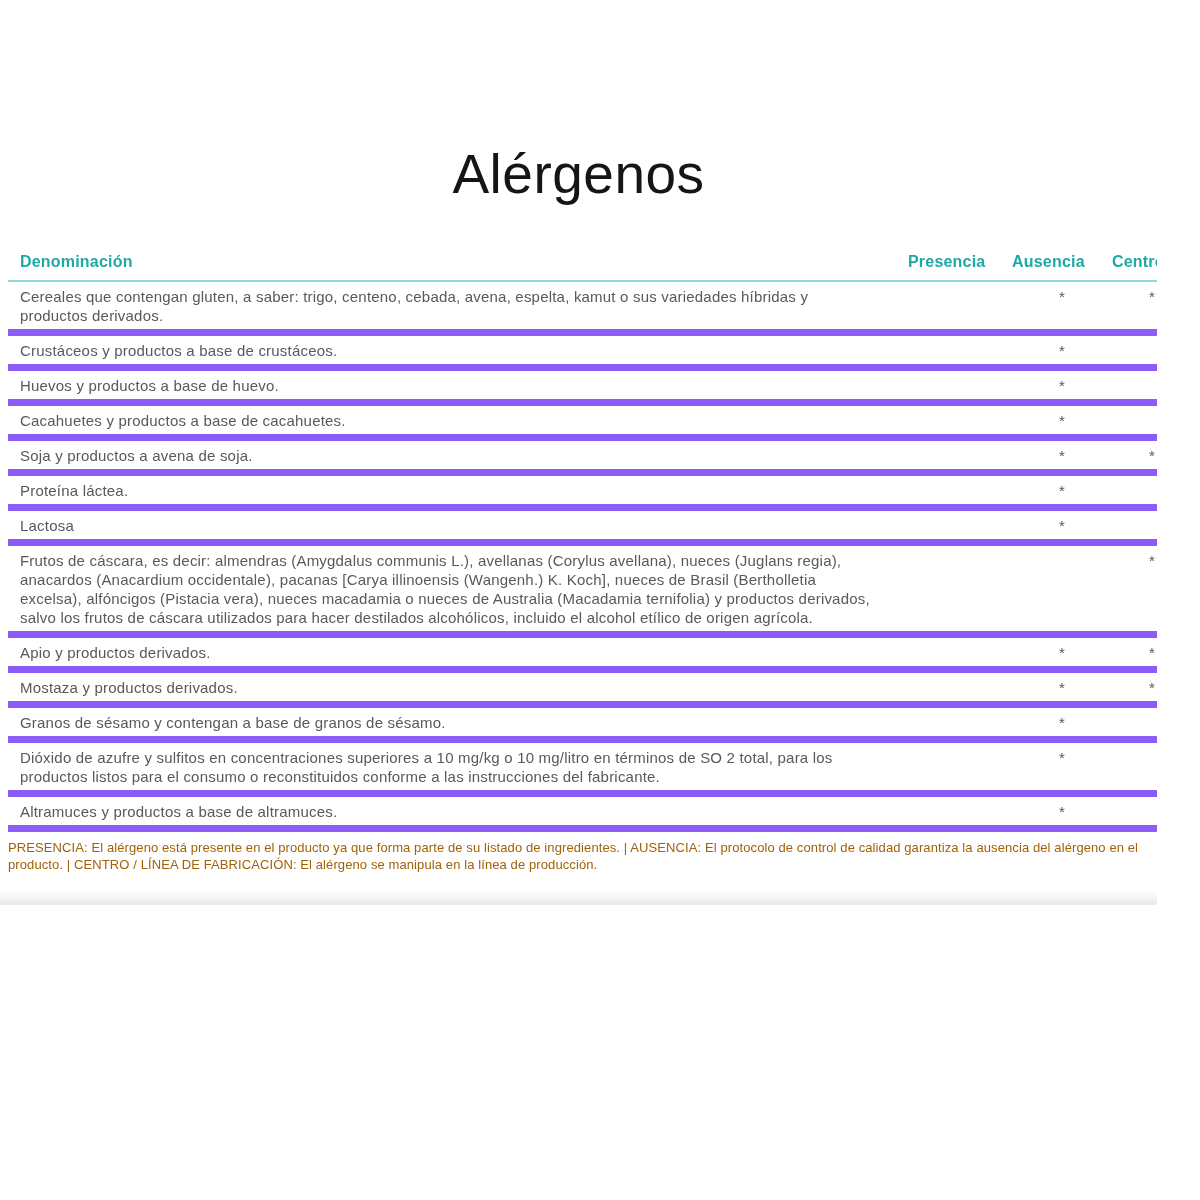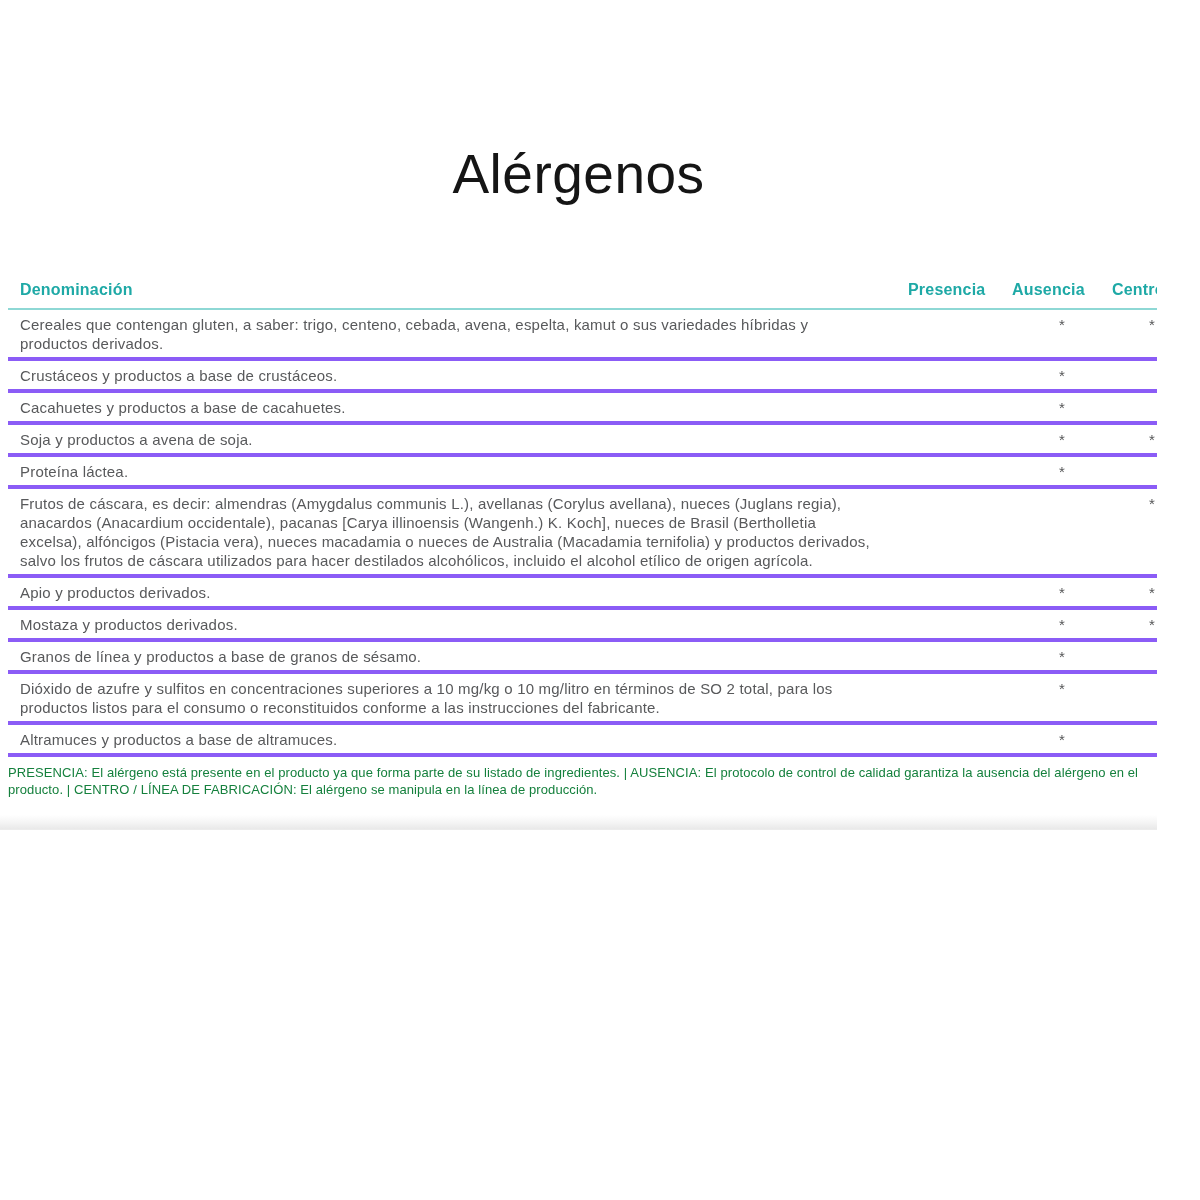--- a/index.html
+++ b/index.html
@@ -17,21 +17,21 @@
   .page-title {
     padding-top: 141px;
     text-align: center;
     font-size: 55px;
     font-weight: 400;
     color: #151515;
     line-height: 1.2;
     letter-spacing: 0.5px;
   }
   table.allergens {
-    margin: 74px 8px 0 8px;
+    margin: 46px 8px 0 8px;
     width: 1184px;
     border-collapse: collapse;
     table-layout: fixed;
   }
   th {
     color: #1ea9a6;
     font-size: 16px;
     font-weight: 700;
     letter-spacing: 0.2px;
     padding-bottom: 9px;
@@ -43,38 +43,38 @@
   col.c-denom     { width: 900px; }
   col.c-presencia { width: 104px; }
   col.c-ausencia  { width: 100px; }
   col.c-centro    { width: 80px;  }
   td {
     font-size: 15px;
     color: #58595b;
     letter-spacing: 0.2px;
     line-height: 19px;
     padding: 5px 0 4px 0;
-    border-bottom: 4px solid #8b5cf6;
+    border-bottom: 7px solid #8b5cf6;
     vertical-align: top;
   }
   td.name {
     padding-left: 12px;
     padding-right: 28px;
   }
   td.flag {
     text-align: center;
     font-size: 15px;
     color: #555657;
   }
   .footnote {
     margin: 7px 8px 0 8px;
     width: 1184px;
     font-size: 13px;
     line-height: 17px;
-    color: #15803d;
+    color: #a16207;
     letter-spacing: 0.1px;
   }
   .card-bottom-shadow {
     margin-top: 17px;
     width: 1200px;
     height: 15px;
     background: linear-gradient(180deg, #ffffff 0%, #f3f3f3 60%, #e9e9e9 100%);
     border-bottom: 1px solid #ececec;
   }
 </style>
@@ -107,33 +107,45 @@
           <td class="flag">*</td>
           <td class="flag">*</td>
         </tr>
         <tr>
           <td class="name">Crustáceos y productos a base de crustáceos.</td>
           <td class="flag"></td>
           <td class="flag">*</td>
           <td class="flag"></td>
         </tr>
         <tr>
+          <td class="name">Huevos y productos a base de huevo.</td>
+          <td class="flag"></td>
+          <td class="flag">*</td>
+          <td class="flag"></td>
+        </tr>
+        <tr>
           <td class="name">Cacahuetes y productos a base de cacahuetes.</td>
           <td class="flag"></td>
           <td class="flag">*</td>
           <td class="flag"></td>
         </tr>
         <tr>
           <td class="name">Soja y productos a avena de soja.</td>
           <td class="flag"></td>
           <td class="flag">*</td>
           <td class="flag">*</td>
         </tr>
         <tr>
           <td class="name">Proteína láctea.</td>
+          <td class="flag"></td>
+          <td class="flag">*</td>
+          <td class="flag"></td>
+        </tr>
+        <tr>
+          <td class="name">Lactosa</td>
           <td class="flag"></td>
           <td class="flag">*</td>
           <td class="flag"></td>
         </tr>
         <tr>
           <td class="name">Frutos de cáscara, es decir: almendras (Amygdalus communis L.), avellanas (Corylus avellana), nueces (Juglans regia), anacardos (Anacardium occidentale), pacanas [Carya illinoensis (Wangenh.) K. Koch], nueces de Brasil (Bertholletia excelsa), alfóncigos (Pistacia vera), nueces macadamia o nueces de Australia (Macadamia ternifolia) y productos derivados, salvo los frutos de cáscara utilizados para hacer destilados alcohólicos, incluido el alcohol etílico de origen agrícola.</td>
           <td class="flag"></td>
           <td class="flag"></td>
           <td class="flag">*</td>
         </tr>
@@ -143,21 +155,21 @@
           <td class="flag">*</td>
           <td class="flag">*</td>
         </tr>
         <tr>
           <td class="name">Mostaza y productos derivados.</td>
           <td class="flag"></td>
           <td class="flag">*</td>
           <td class="flag">*</td>
         </tr>
         <tr>
-          <td class="name">Granos de línea y productos a base de granos de sésamo.</td>
+          <td class="name">Granos de sésamo y contengan a base de granos de sésamo.</td>
           <td class="flag"></td>
           <td class="flag">*</td>
           <td class="flag"></td>
         </tr>
         <tr>
           <td class="name">Dióxido de azufre y sulfitos en concentraciones superiores a 10 mg/kg o 10 mg/litro en términos de SO 2 total, para los productos listos para el consumo o reconstituidos conforme a las instrucciones del fabricante.</td>
           <td class="flag"></td>
           <td class="flag">*</td>
           <td class="flag"></td>
         </tr>

